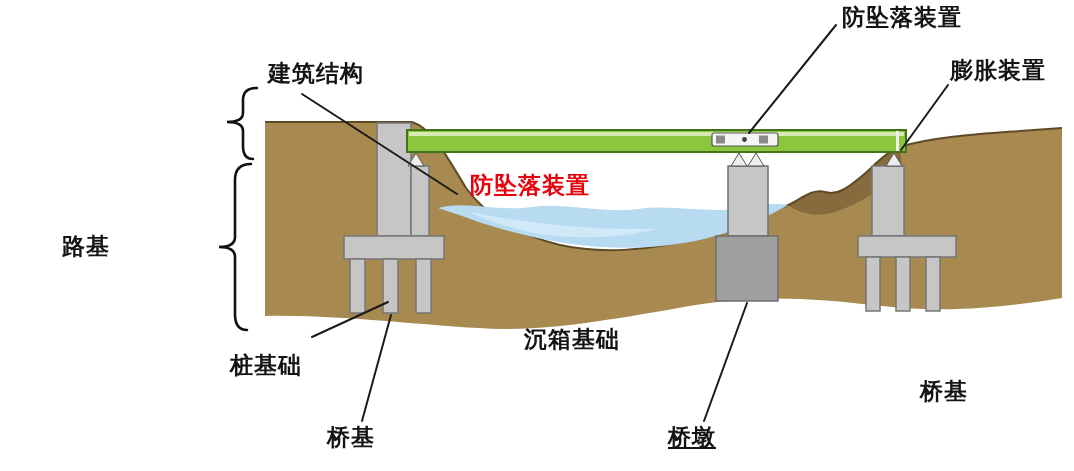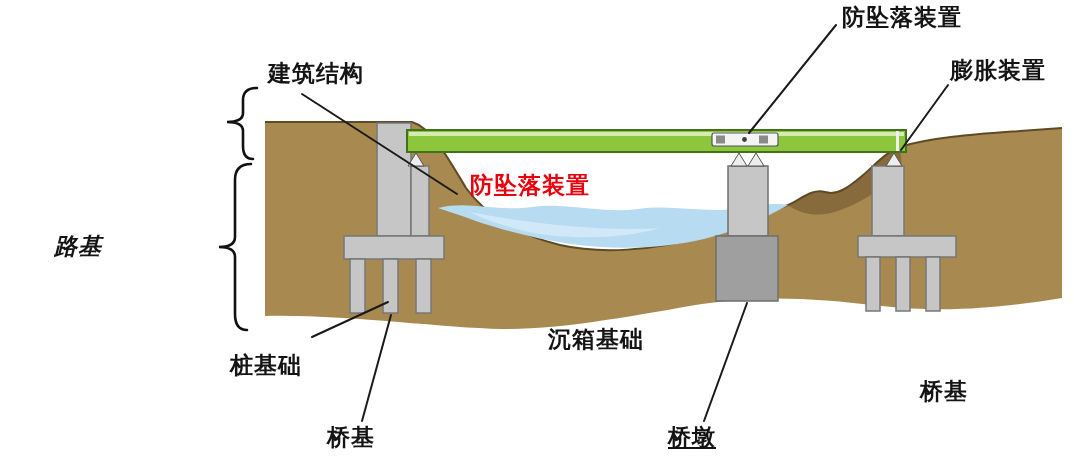--- a/index.html
+++ b/index.html
@@ -123,21 +123,21 @@
 
     <g stroke="#111111" stroke-width="2.6" fill="none" stroke-linecap="round">
       <path d="M257,88 Q243,88 243,100 L243,113 Q243,122 227,122 Q243,122 243,131 L243,146 Q243,159 253,159"></path>
       <path d="M251,164 Q235,164 235,180 L235,237 Q235,247 219,247 Q235,247 235,257 L235,314 Q235,330 247,330"></path>
     </g>
   </svg>
 
   <div class="lbl" style="left:842px;top:4px;">防坠落装置</div>
   <div class="lbl" style="left:950px;top:57px;">膨胀装置</div>
   <div class="lbl" style="left:268px;top:60px;">建筑结构</div>
-  <div class="lbl" style="left:54px;top:233px;font-style:italic;">路基</div>
+  <div class="lbl" style="left:62px;top:233px;">路基</div>
   <div class="lbl red" style="left:470px;top:172px;">防坠落装置</div>
   <div class="lbl" style="left:230px;top:352px;">桩基础</div>
-  <div class="lbl" style="left:548px;top:326px;">沉箱基础</div>
+  <div class="lbl" style="left:524px;top:326px;">沉箱基础</div>
   <div class="lbl" style="left:327px;top:424px;">桥基</div>
   <div class="lbl" style="left:668px;top:424px;text-decoration:underline;">桥墩</div>
   <div class="lbl" style="left:920px;top:378px;">桥基</div>
 
 </div>
 
 </body></html>

